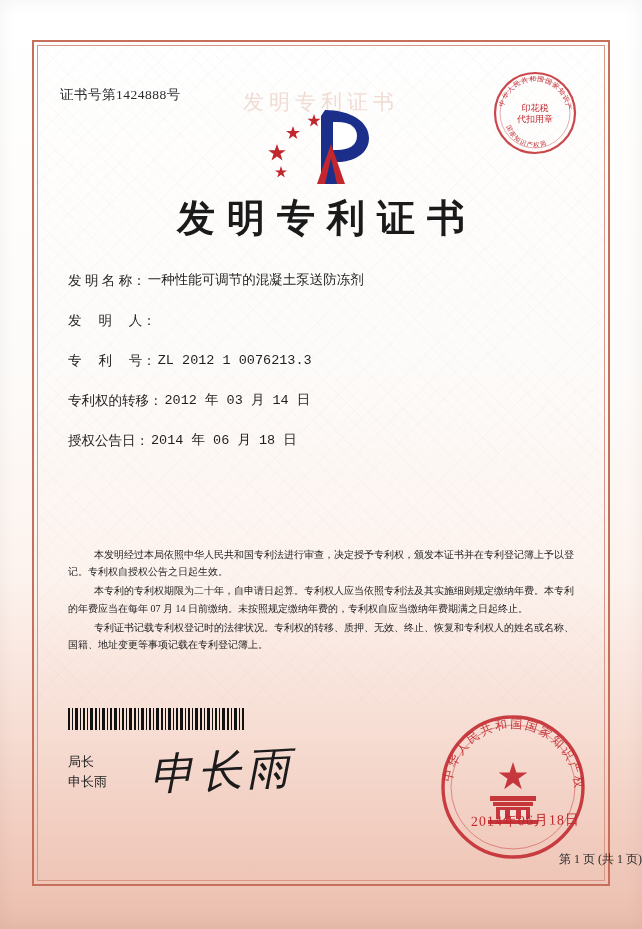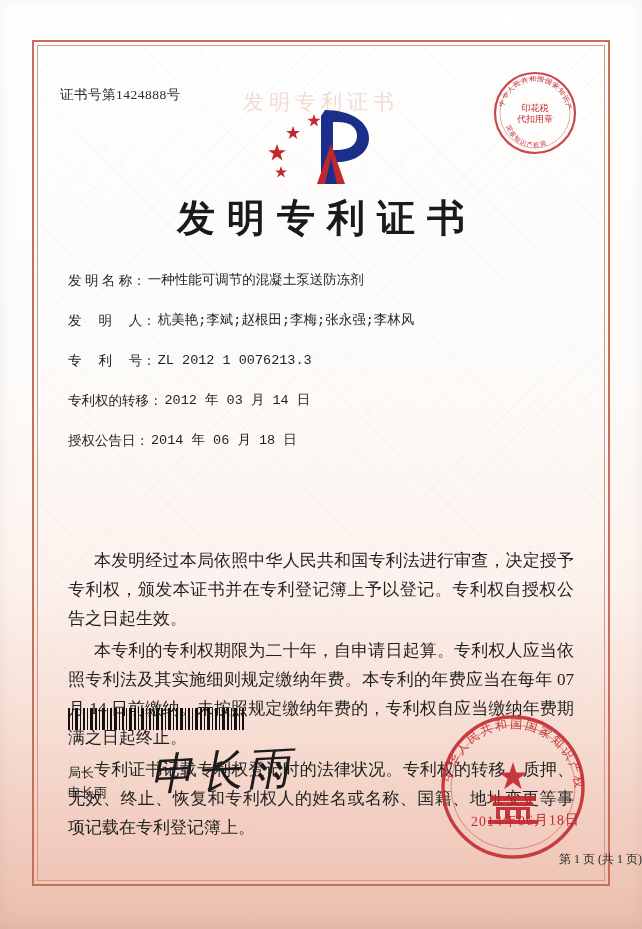--- a/index.html
+++ b/index.html
@@ -141,21 +141,21 @@
     word-break: break-all;
     font-family: Liberation Mono, monospace;
   }
 
   
   .body-text {
     position: absolute;
     left: 68px;
     top: 546px;
     width: 506px;
-    font-size: 17px;
+    font-size: 10px;
     line-height: 1.72;
     color: #1f1f1f;
     text-align: justify;
   }
   .body-text p {
     margin: 0 0 2px 0;
     text-indent: 26px;
   }
 
   
@@ -168,21 +168,20 @@
   }
 
   
   .sig-block {
     position: absolute;
     left: 68px;
     top: 752px;
     font-size: 13px;
     color: #1f1f1f;
     line-height: 1.5;
-    margin-top: 11px;
   }
   .signature-script {
     position: absolute;
     left: 150px;
     top: 742px;
     font-size: 44px;
     color: #1b1b1b;
     font-family: "DejaVu Serif", serif;
     font-style: italic;
     letter-spacing: 4px;
@@ -270,21 +269,20 @@
 
   <div class="main-title">发明专利证书</div>
 
   <div class="fields">
     <div class="field-row">
       <span class="field-label">发 明 名 称：</span>
       <span class="field-value">一种性能可调节的混凝土泵送防冻剂</span>
     </div>
     <div class="field-row">
       <span class="field-label">发　 明　 人：</span>
-      <span class="field-value">杭美艳;李斌;赵根田;李梅;张永强;李林风</span>
     </div>
     <div class="field-row">
       <span class="field-label">专　 利　 号：</span>
       <span class="field-value">ZL 2012 1 0076213.3</span>
     </div>
     <div class="field-row">
       <span class="field-label">专利权的转移：</span>
       <span class="field-value">2012 年 03 月 14 日</span>
     </div>
     <div class="field-row">

